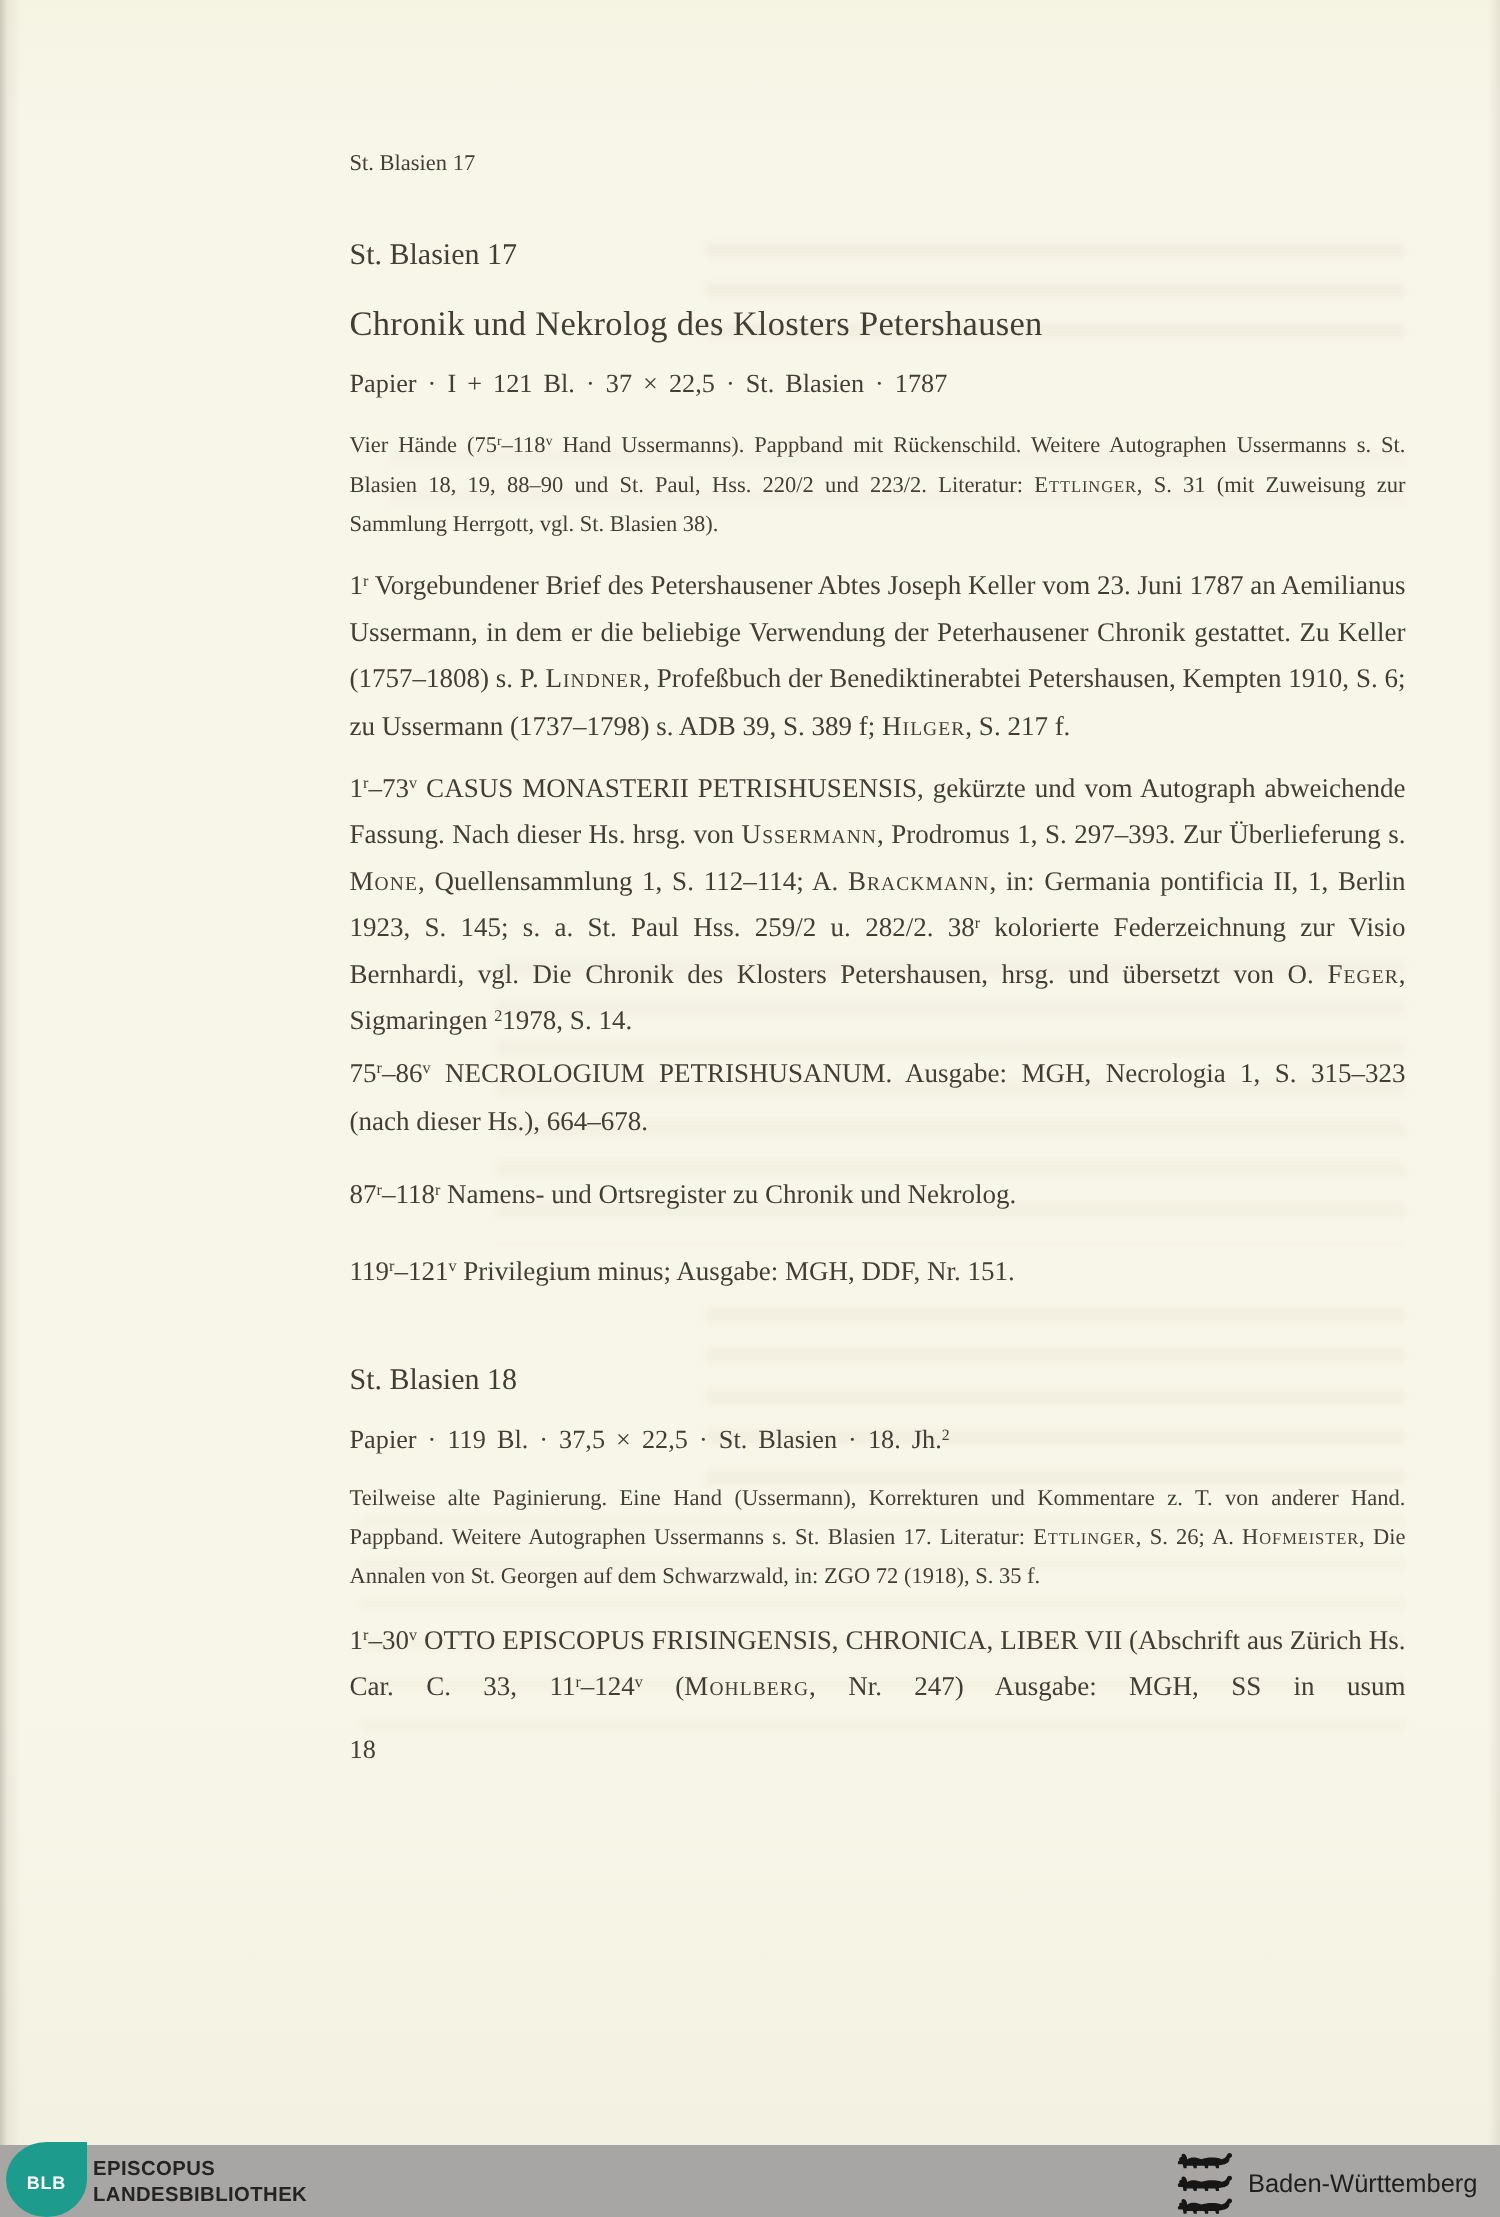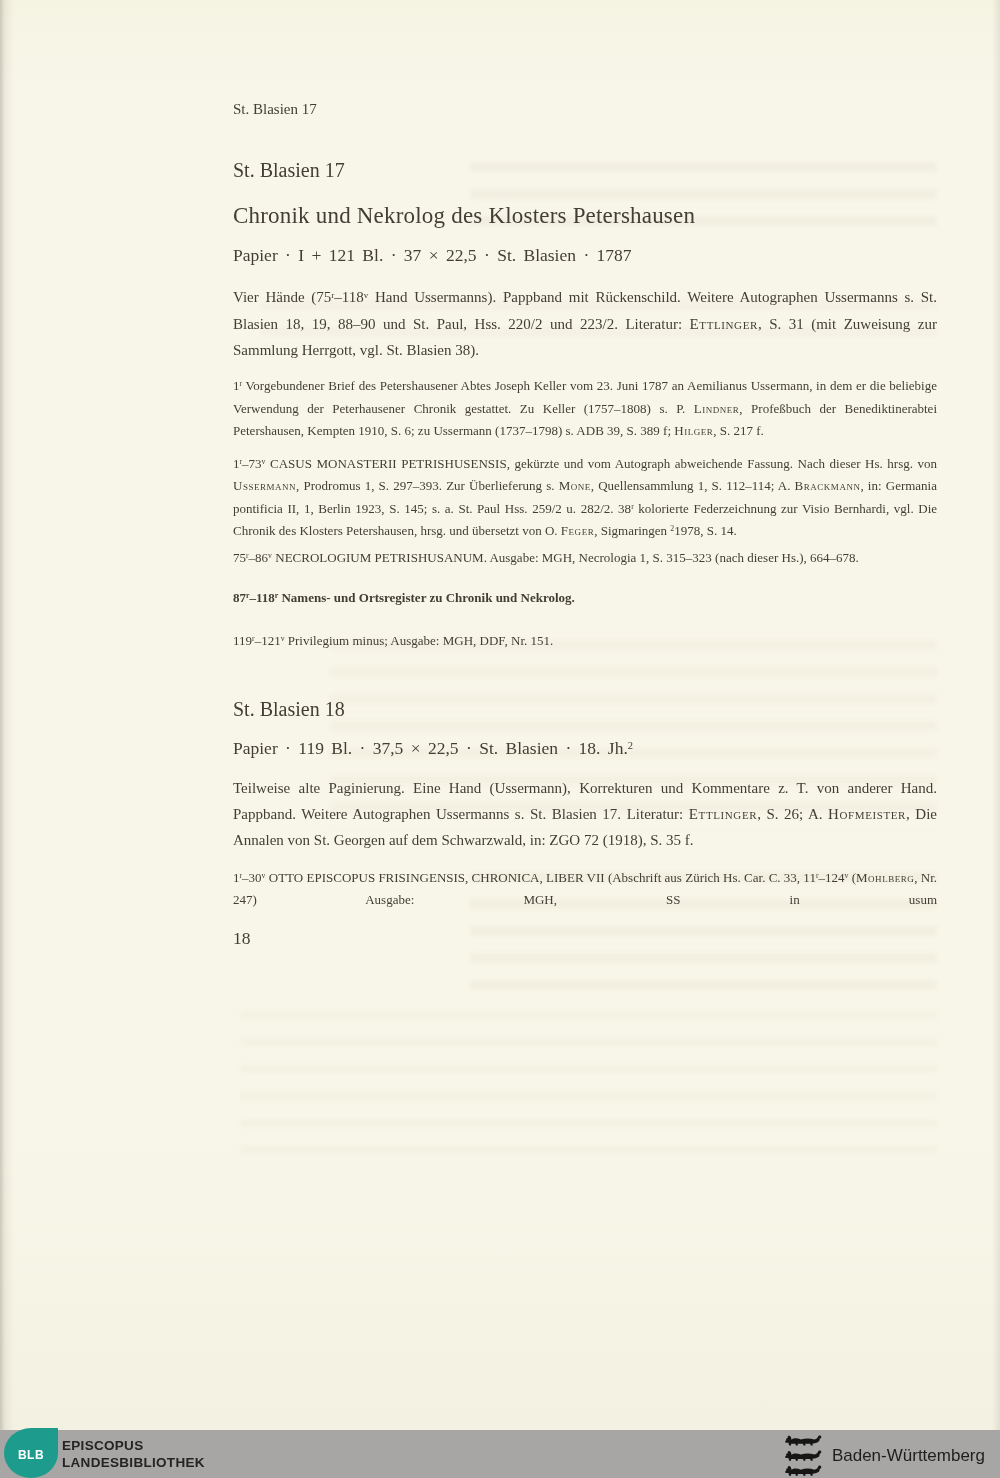--- a/index.html
+++ b/index.html
@@ -62,27 +62,27 @@
   .meta { margin-top: 13px; font-size: 17.5px; line-height: 1.25; word-spacing: 3px; }
   .sb18 .meta { margin-top: 17px; }
 
   .small {
     margin-top: 18px; font-size: 15px; line-height: 1.75;
     text-align: justify; hyphens: auto; -webkit-hyphens: auto;
   }
   .sb18 .small { margin-top: 15px; }
 
   .entry {
-    margin: 28px 0 0; font-size: 13px; line-height: 1.73;
+    margin: 28px 0 0; font-size: 18px; line-height: 1.73;
     text-align: justify; hyphens: auto; -webkit-hyphens: auto;
   }
   .sb17 p.entry:nth-of-type(1) { margin-top: 12px; }
   .sb17 p.entry:nth-of-type(2) { margin-top: 10px; }
   .sb17 p.entry:nth-of-type(3) { margin-top: 4px; }
-  .sb17 p.entry:nth-of-type(4) { margin-top: 18px; font-weight: bold; }
+  .sb17 p.entry:nth-of-type(4) { margin-top: 18px; }
   .sb17 p.entry:nth-of-type(5) { margin-top: 20px; }
   .sb18 p.entry:nth-of-type(1) { margin-top: 13px; }
   .justify-last { text-align-last: justify; }
 
   .sup { font-size: .6em; vertical-align: .5em; line-height: 0; }
   .sc  { font-variant-caps: small-caps; letter-spacing: .04em; }
 
   .page-number { margin-top: 16px; font-size: 17.5px; }
 
   

